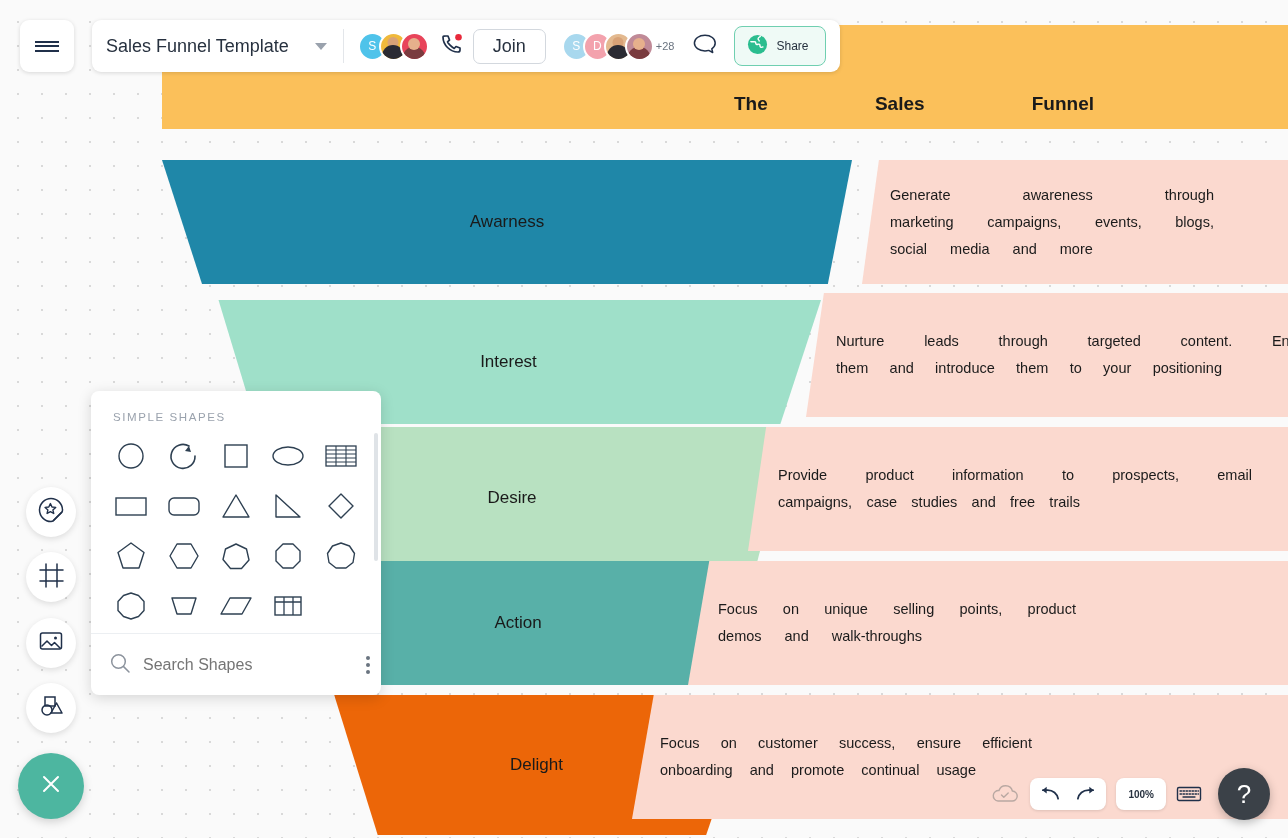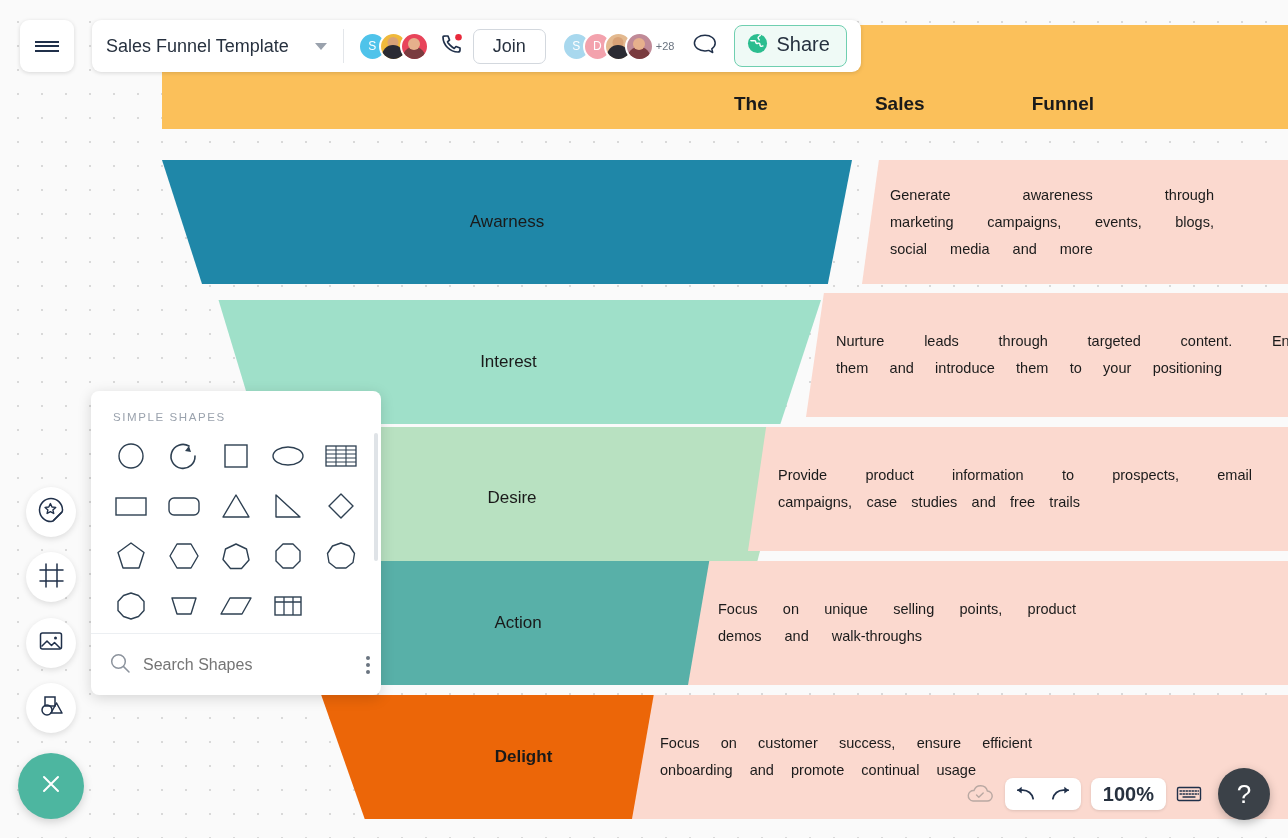--- a/index.html
+++ b/index.html
@@ -115,24 +115,24 @@
 
   .call-icon { margin-left: 10px; margin-right: 10px; position: relative; cursor: pointer; }
   .join-btn {
     border: 1px solid #d3d8de; border-radius: 7px;
     padding: 6px 19px; font-size: 18px; color: #27313f;
     background: #fff; cursor: pointer;
   }
   .group-2 { margin-left: 16px; }
   .chat-icon { margin-left: 18px; margin-right: 16px; cursor: pointer; }
   .share-btn {
-    display: flex; gap: 8px;
+    display: flex; align-items: center; gap: 8px;
     border: 1px solid #6fcfb0; border-radius: 8px;
     background: #effaf6; padding: 7px 16px 7px 12px;
-    font-size: 20px; color: #26313f; cursor: pointer;
+    font-size: 12px; color: #26313f; cursor: pointer;
   }
 
   
   .rail-btn {
     position: absolute; left: 26px;
     width: 50px; height: 50px; border-radius: 50%;
     background: #fff; box-shadow: 0 2px 6px rgba(0,0,0,.12);
     display: flex; align-items: center; justify-content: center;
     cursor: pointer;
   }
@@ -193,21 +193,21 @@
   
   .bottom-tools {
     position: absolute; right: 18px; bottom: 18px;
     display: flex; align-items: center; gap: 10px;
   }
   .tool-pill {
     background: #fff; border-radius: 8px; height: 32px;
     display: flex; align-items: center; justify-content: center;
     box-shadow: 0 1px 3px rgba(0,0,0,.12); cursor: pointer;
   }
-  .zoom-pill { padding: 16px 12px; font-size: 20px; color: #27313f; font-weight: bold;}
+  .zoom-pill { padding: 16px 12px; font-size: 10px; color: #27313f; font-weight: bold;}
   .undo-redo { padding: 0 10px; gap: 14px; }
   .help-fab {
     width: 52px; height: 52px; border-radius: 50%;
     background: #3b4148; color: #fff; display:flex; align-items:center;justify-content:center;
     font-size: 26px; box-shadow: 0 3px 10px rgba(0,0,0,.25); cursor: pointer;
     margin-left: 6px;
   }
   .plain-icon { cursor: pointer; display:flex; align-items:center; }
 </style>
 </head>
@@ -238,22 +238,22 @@
     <div class="funnel-seg" style="left:232px; top:427px; width:560px; height:141px; background:#b8e1c1;
                 clip-path: polygon(3.2% 0%, 100% 0%, 93.5% 100%, 9.8% 100%);">
       <span class="funnel-label">Desire</span>
     </div>
 
     <div class="funnel-seg" style="left:268px; top:561px; width:500px; height:124px; background:#58b0a8;
                 clip-path: polygon(3.5% 0%, 100% 0%, 92.5% 100%, 10.5% 100%);">
       <span class="funnel-label">Action</span>
     </div>
 
-    <div class="funnel-seg" style="left:306px; top:695px; width:435px; height:124px; background:#ec6608;
-                clip-path: polygon(3.5% 0%, 100% 0%, 89% 100%, 13.5% 100%); font-weight: bold;">
+    <div class="funnel-seg" style="left:319px; top:695px; width:435px; height:140px; background:#ec6608;
+                clip-path: polygon(3.5% 0%, 100% 0%, 89% 100%, 13.5% 100%);">
       <span class="funnel-label">Delight</span>
     </div>
 
     <div class="desc" style="left:862px; top:160px; width:470px; height:124px; padding-left:28px; padding-right:118px;
                 clip-path: polygon(3.6% 0%, 100% 0%, 100% 100%, 0% 100%);">
       <div class="line">
         <span>Generate</span>
         <span>awareness</span>
         <span>through</span>
       </div>

